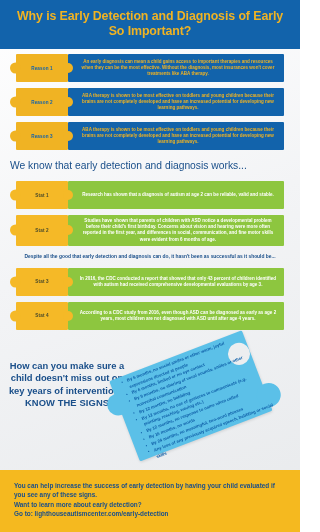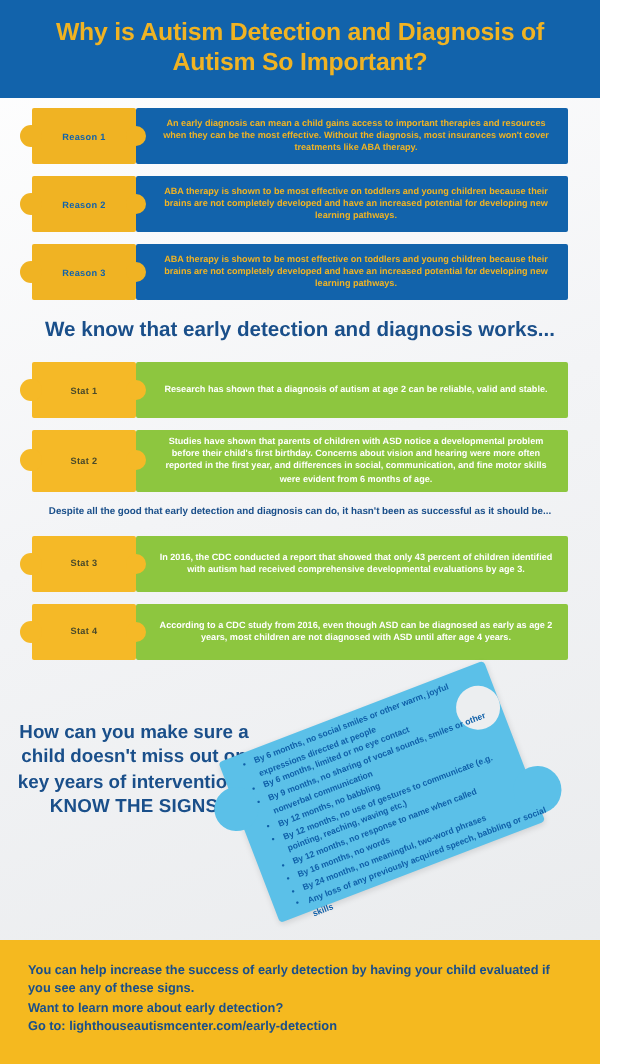--- a/index.html
+++ b/index.html
@@ -103,23 +103,22 @@
   
   .stat .plabel { background: #f5b927; }
   .stat .plabel .notch { background: #f5b927; }
   .stat .tab-left { background: #f5b927; }
   .stat .pbody { background: #8dc63f; }
   .stat .pbody-text { color: #ffffff; }
   .stat .plabel { color: #4a4a2a; }
 
   
   .sec-head {
-    text-align: center;
     color: #1a4f8a;
-    font-weight: bold;
+    font-weight: normal;
     font-size: 10.3px;
     padding: 4px 10px 5px 10px;
   }
   .sec-sub {
     text-align: center;
     color: #1a4f8a;
     font-weight: bold;
     font-size: 4.9px;
     padding: 2px 10px 4px 10px;
   }
@@ -218,21 +217,21 @@
     line-height: 9.6px;
     font-weight: bold;
   }
 </style>
 </head>
 <body>
 
 <div class="page">
 
   <div class="header">
-    <div class="header-title">Why is Autism Detection and Diagnosis of Autism So Important?</div>
+    <div class="header-title">Why is Early Detection and Diagnosis of Early So Important?</div>
   </div>
 
   <div class="rows">
 
     <div class="prow reason">
       <span class="tab-left"></span>
       <div class="plabel">
         <span>Reason 1</span>
         <span class="notch"></span>
       </div>

